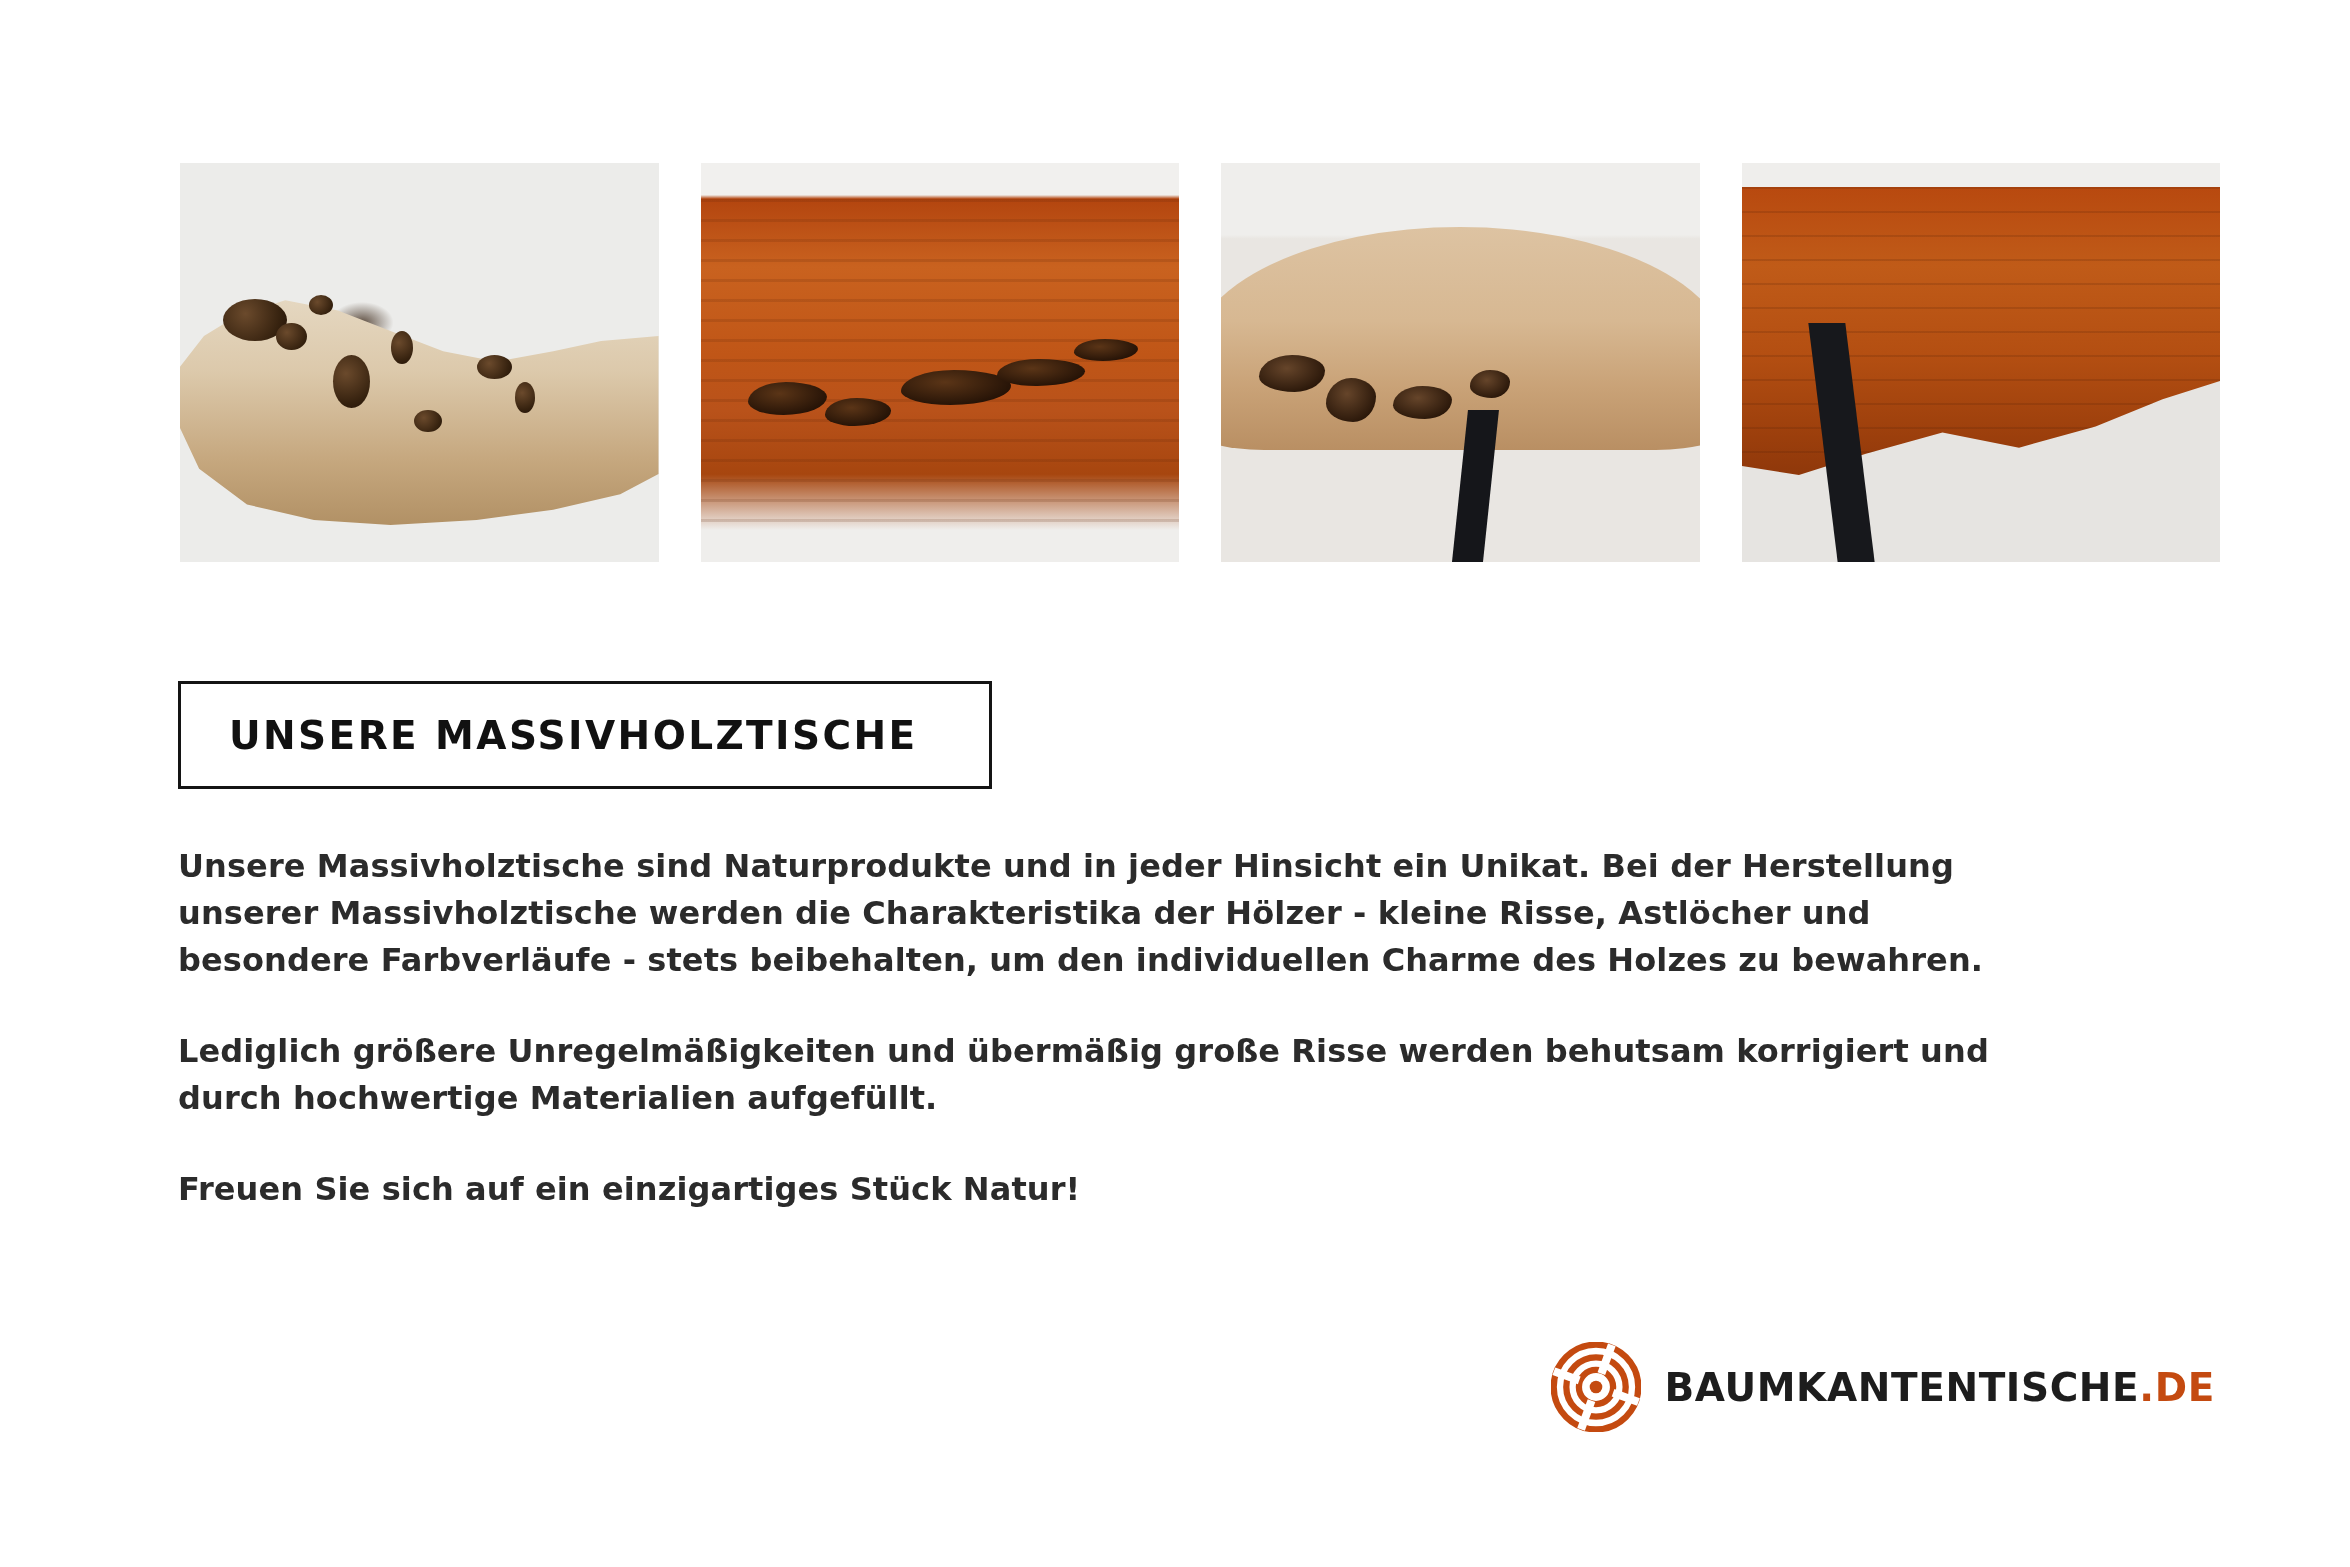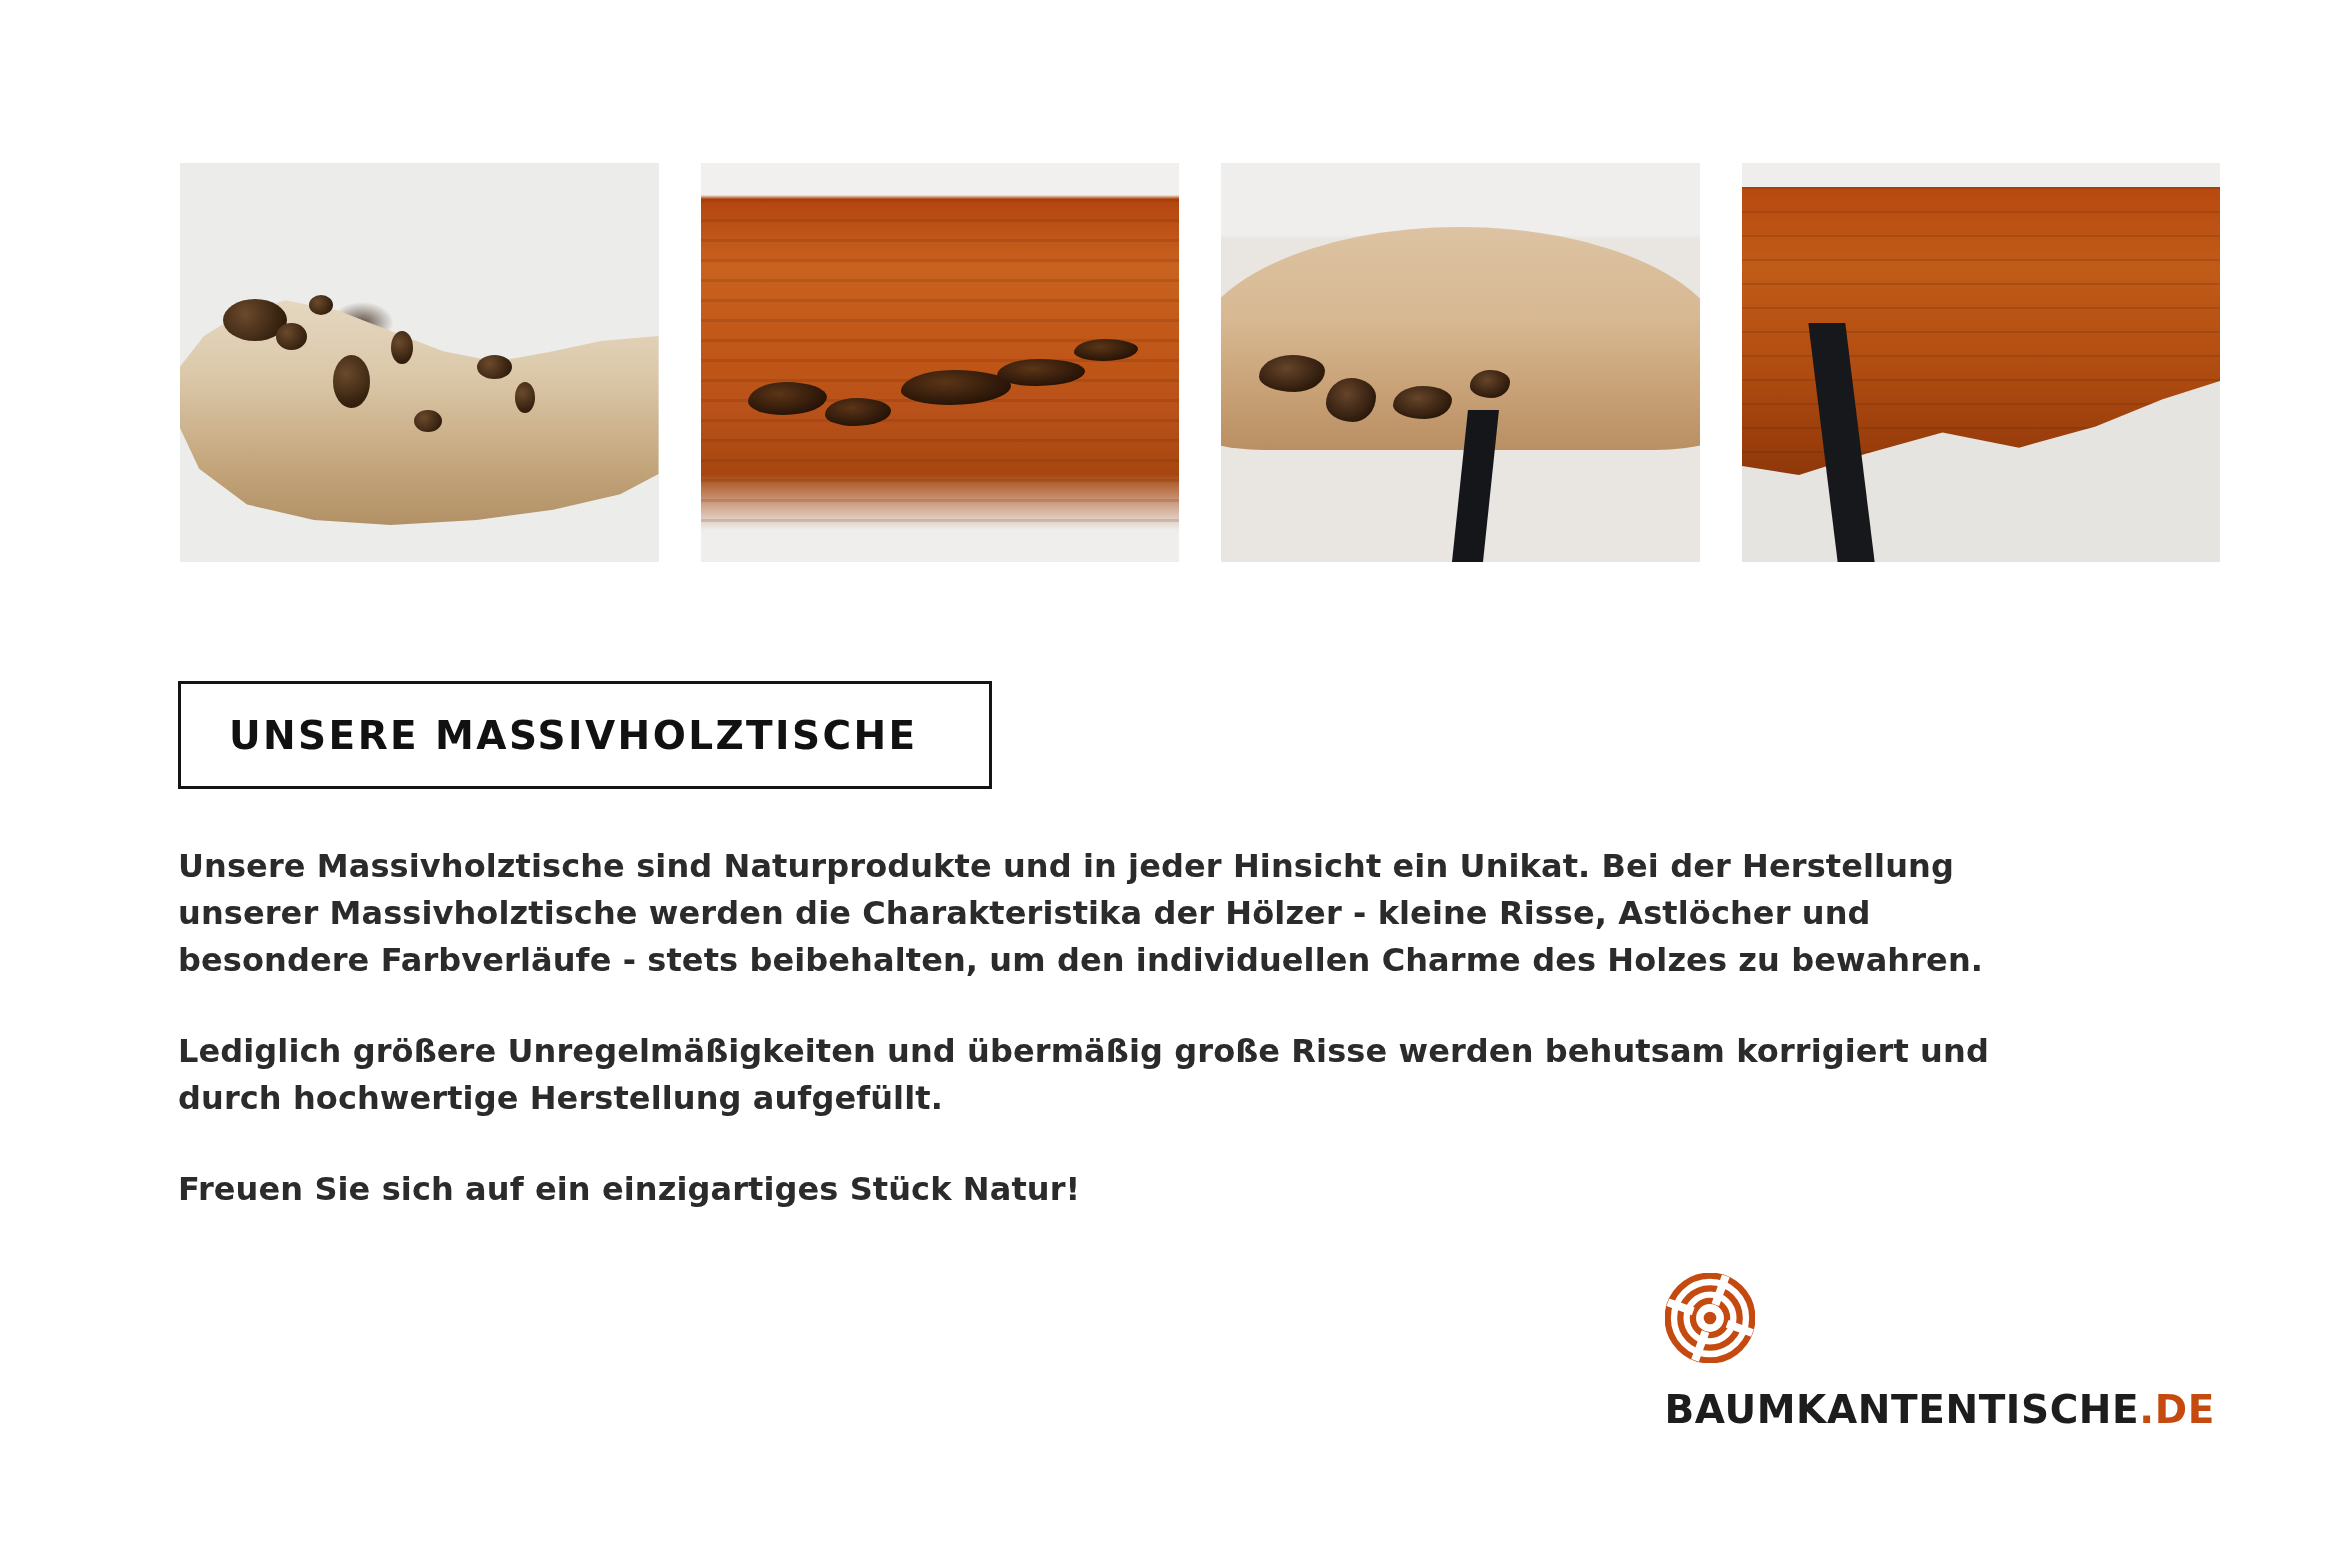--- a/index.html
+++ b/index.html
@@ -177,22 +177,22 @@
     letter-spacing: 0.1px;
   }
   .body-copy p:last-child { margin-bottom: 0; }
 
   
   .brand {
     position: absolute;
     right: 136px;
     bottom: 136px;
     display: flex;
+    align-items: center;
     gap: 24px;
-    flex-direction: column;
   }
   .brand-mark {
     width: 90px;
     height: 90px;
     flex: 0 0 auto;
   }
   .brand-text {
     font-family: "DejaVu Sans", sans-serif;
     font-size: 39px;
     font-weight: 700;
@@ -245,21 +245,21 @@
     </div>
 
   </div>
 
   <div class="headline-box">
     <h1>UNSERE MASSIVHOLZTISCHE</h1>
   </div>
 
   <div class="body-copy">
     <p>Unsere Massivholztische sind Naturprodukte und in jeder Hinsicht ein Unikat. Bei der Herstellung unserer Massivholztische werden die Charakteristika der Hölzer - kleine Risse, Astlöcher und besondere Farbverläufe - stets beibehalten, um den individuellen Charme des Holzes zu bewahren.</p>
-    <p>Lediglich größere Unregelmäßigkeiten und übermäßig große Risse werden behutsam korrigiert und durch hochwertige Herstellung aufgefüllt.</p>
+    <p>Lediglich größere Unregelmäßigkeiten und übermäßig große Risse werden behutsam korrigiert und durch hochwertige Materialien aufgefüllt.</p>
     <p>Freuen Sie sich auf ein einzigartiges Stück Natur!</p>
   </div>
 
   <div class="brand">
     <span class="brand-mark">
       <svg viewBox="0 0 100 100" width="90" height="90" aria-hidden="true">
         <circle cx="50" cy="50" r="47" fill="none" stroke="#c44a10" stroke-width="7"></circle>
         <circle cx="50" cy="50" r="33" fill="none" stroke="#c44a10" stroke-width="7"></circle>
         <circle cx="50" cy="50" r="19" fill="none" stroke="#c44a10" stroke-width="7"></circle>
         <circle cx="50" cy="50" r="7" fill="#c44a10"></circle>

